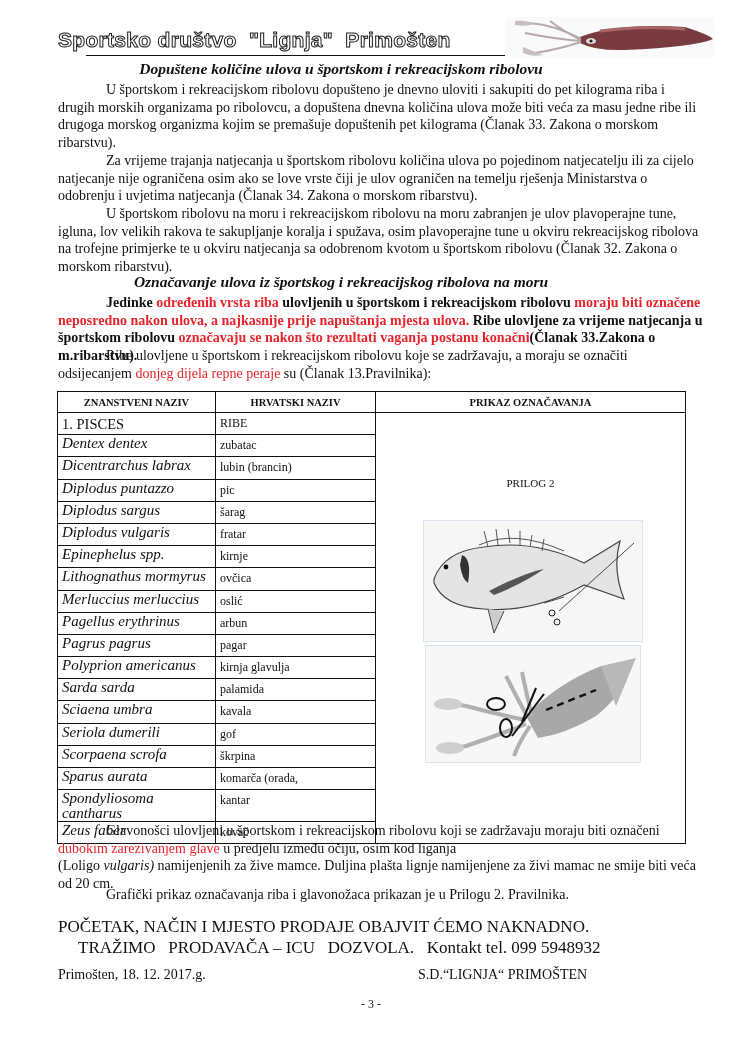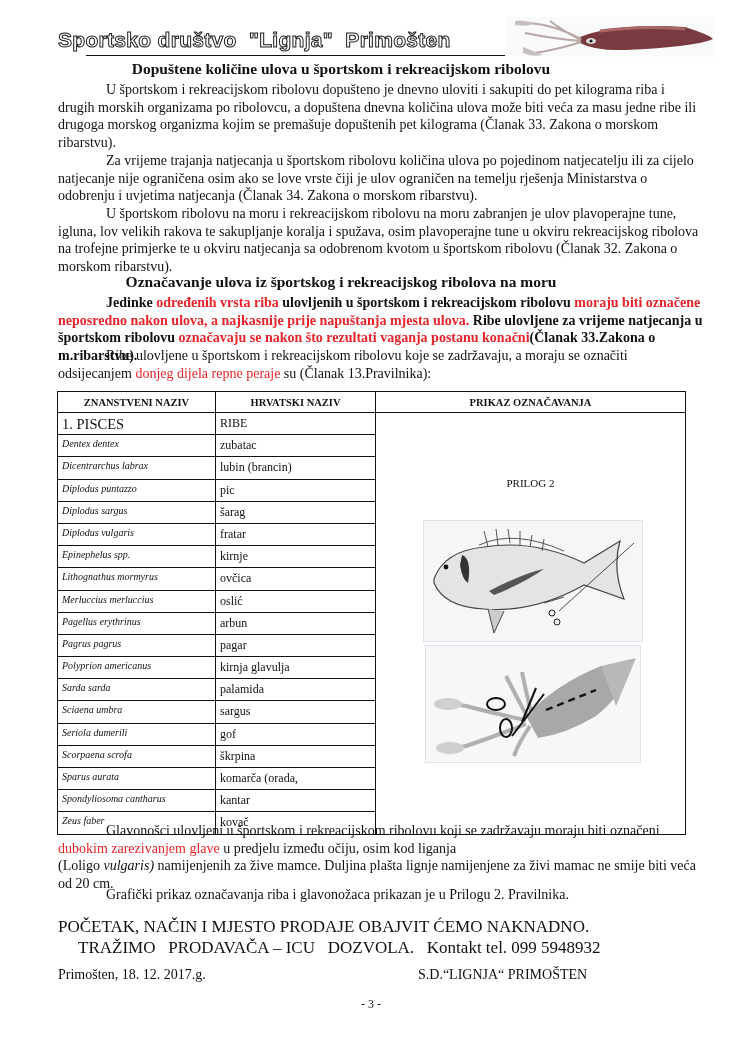--- a/index.html
+++ b/index.html
@@ -4,31 +4,31 @@
 <style>
   html, body { margin:0; padding:0; background:#fff; }
   body { width:742px; height:1039px; position:relative; overflow:hidden;
          font-family:"Liberation Serif", serif; color:#111; }
   .abs { position:absolute; }
   .header-title { left:58px; top:28px; font-family:"Liberation Sans", sans-serif;
     font-weight:bold; font-size:21px; letter-spacing:0.3px; color:#fff;
     -webkit-text-stroke:1px #222; text-shadow:0 0 0 #222; white-space:pre; }
   .header-rule { left:86px; top:55px; width:422px; height:1px; background:#111; }
   .squid-photo { left:505px; top:17px; width:210px; height:40px; }
-  .h2 { left:0; width:682px; text-align:center; font-weight:bold;
+  .h2 { left:0; width:682px; text-align:center; font-style:italic; font-weight:bold;
     font-size:15.5px; }
   .para { left:58px; width:645px; font-size:14px; line-height:17.5px; text-align:left; }
   .para .indent { display:inline-block; width:48px; }
   .red { color:#e8242a; }
   b { font-weight:normal; }
   table.fish { position:absolute; left:57px; top:391px; width:628px; border-collapse:collapse;
     table-layout:fixed; }
   table.fish td, table.fish th { border:1.2px solid #111; padding:0 4px; vertical-align:top; }
   table.fish th { font-size:10.5px; font-weight:bold; height:20px; text-align:center; vertical-align:middle; }
-  table.fish td.sci { font-style:italic; font-size:10px; height:20.2px; line-height:15px; padding-top:1px; }
+  table.fish td.sci { font-style:italic; font-size:15px; height:20.2px; line-height:15px; padding-top:1px; }
   table.fish td.hr { font-size:12px; height:20.2px; line-height:20px; overflow:hidden; }
   table.fish td.big { font-style:normal; font-size:14.5px; line-height:20px; }
   .clip { height:20px; overflow:hidden; display:block; }
   td.prikaz { vertical-align:top; position:relative; padding:0; }
   .prilog { position:absolute; left:0; width:100%; top:64px; text-align:center; font-size:11px; }
   .fish-img { position:absolute; left:47px; top:107px; width:218px; height:120px;
     background:#f6f6f6; border:1px solid #dde3ee; }
   .squid-img { position:absolute; left:49px; top:232px; width:214px; height:116px;
     background:#f7f7f7; border:1px solid #dde3ee; }
   .bottom-bold { left:58px; font-weight:normal; font-size:17px; line-height:21px; white-space:pre; }
@@ -168,21 +168,21 @@
     <tr>
         <td class="sci">Polyprion americanus</td>
         <td class="hr">kirnja glavulja</td>
       </tr>
     <tr>
         <td class="sci">Sarda sarda</td>
         <td class="hr">palamida</td>
       </tr>
     <tr>
         <td class="sci">Sciaena umbra</td>
-        <td class="hr">sargus</td>
+        <td class="hr">kavala</td>
       </tr>
     <tr>
         <td class="sci">Seriola dumerili</td>
         <td class="hr">gof</td>
       </tr>
     <tr>
         <td class="sci">Scorpaena scrofa</td>
         <td class="hr">škrpina</td>
       </tr>
     <tr>

